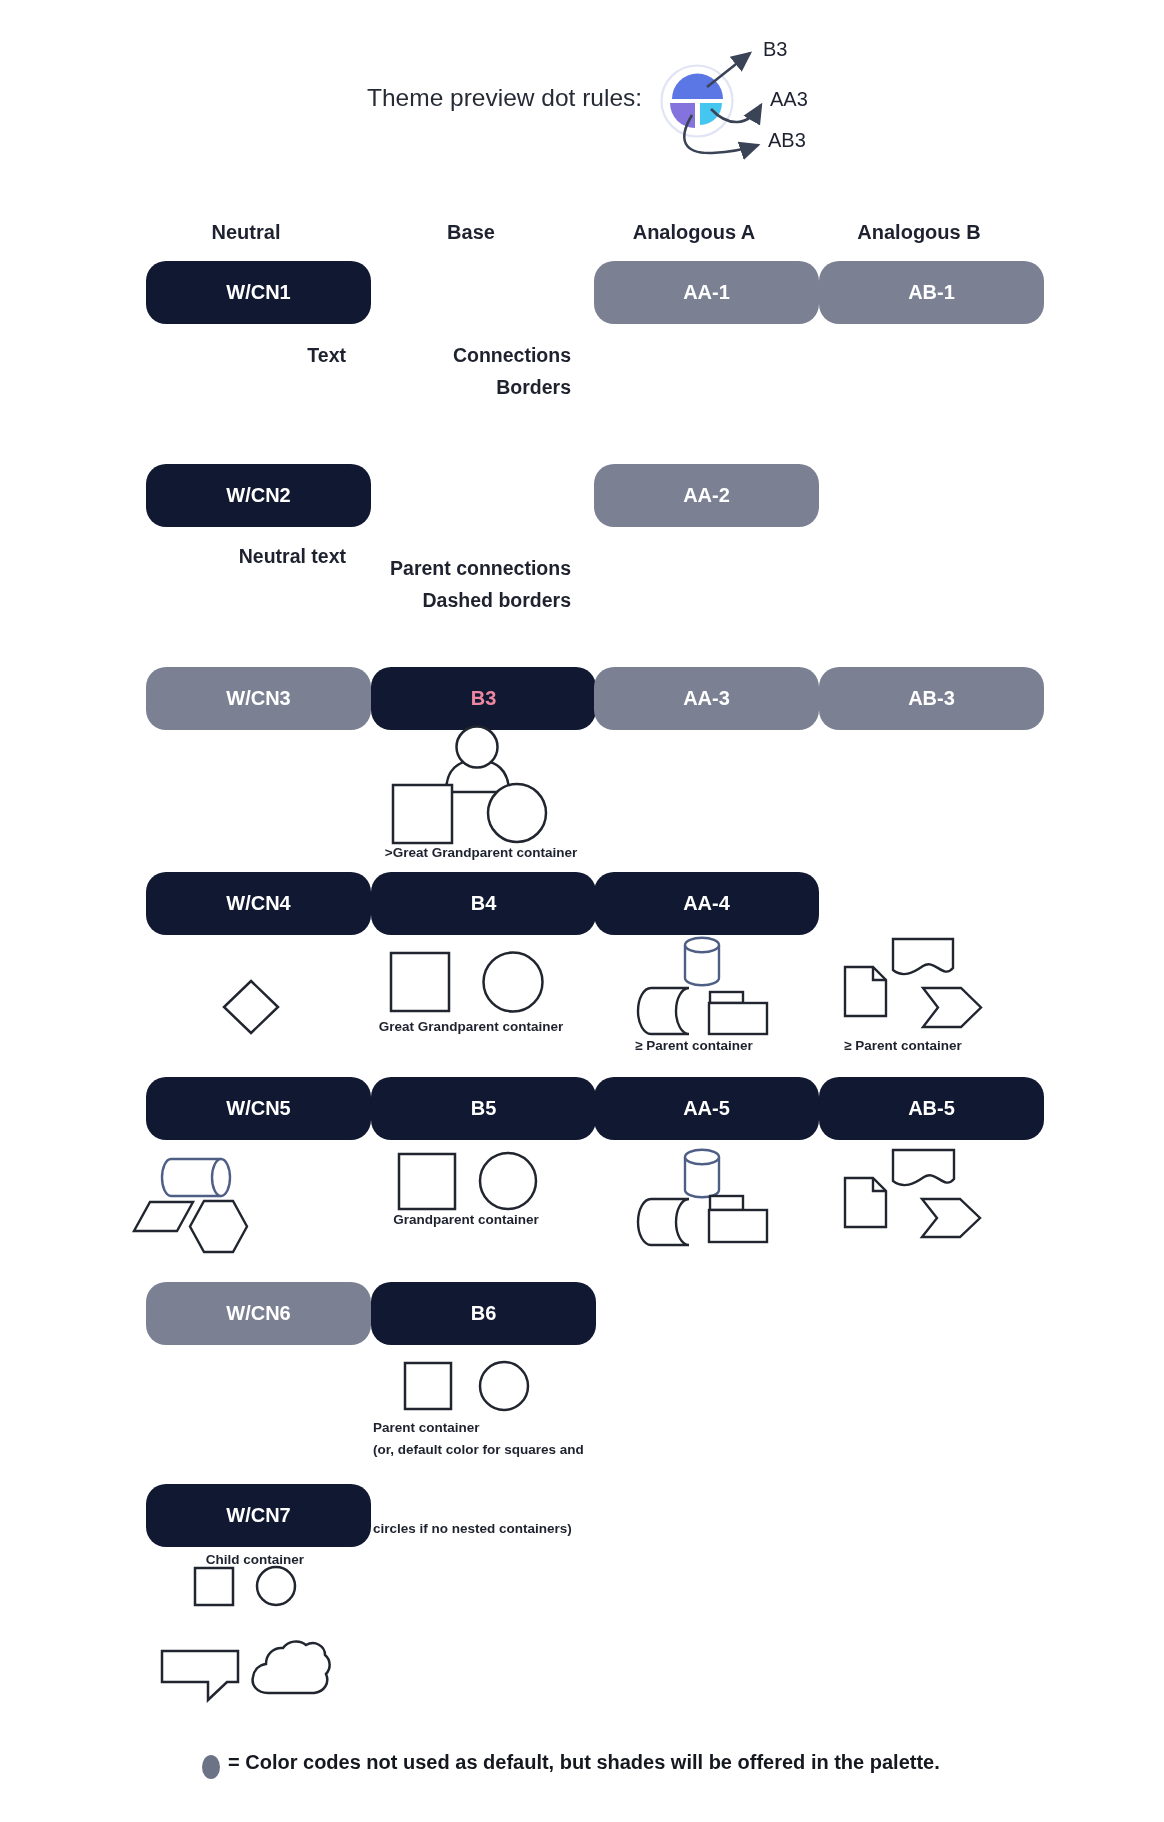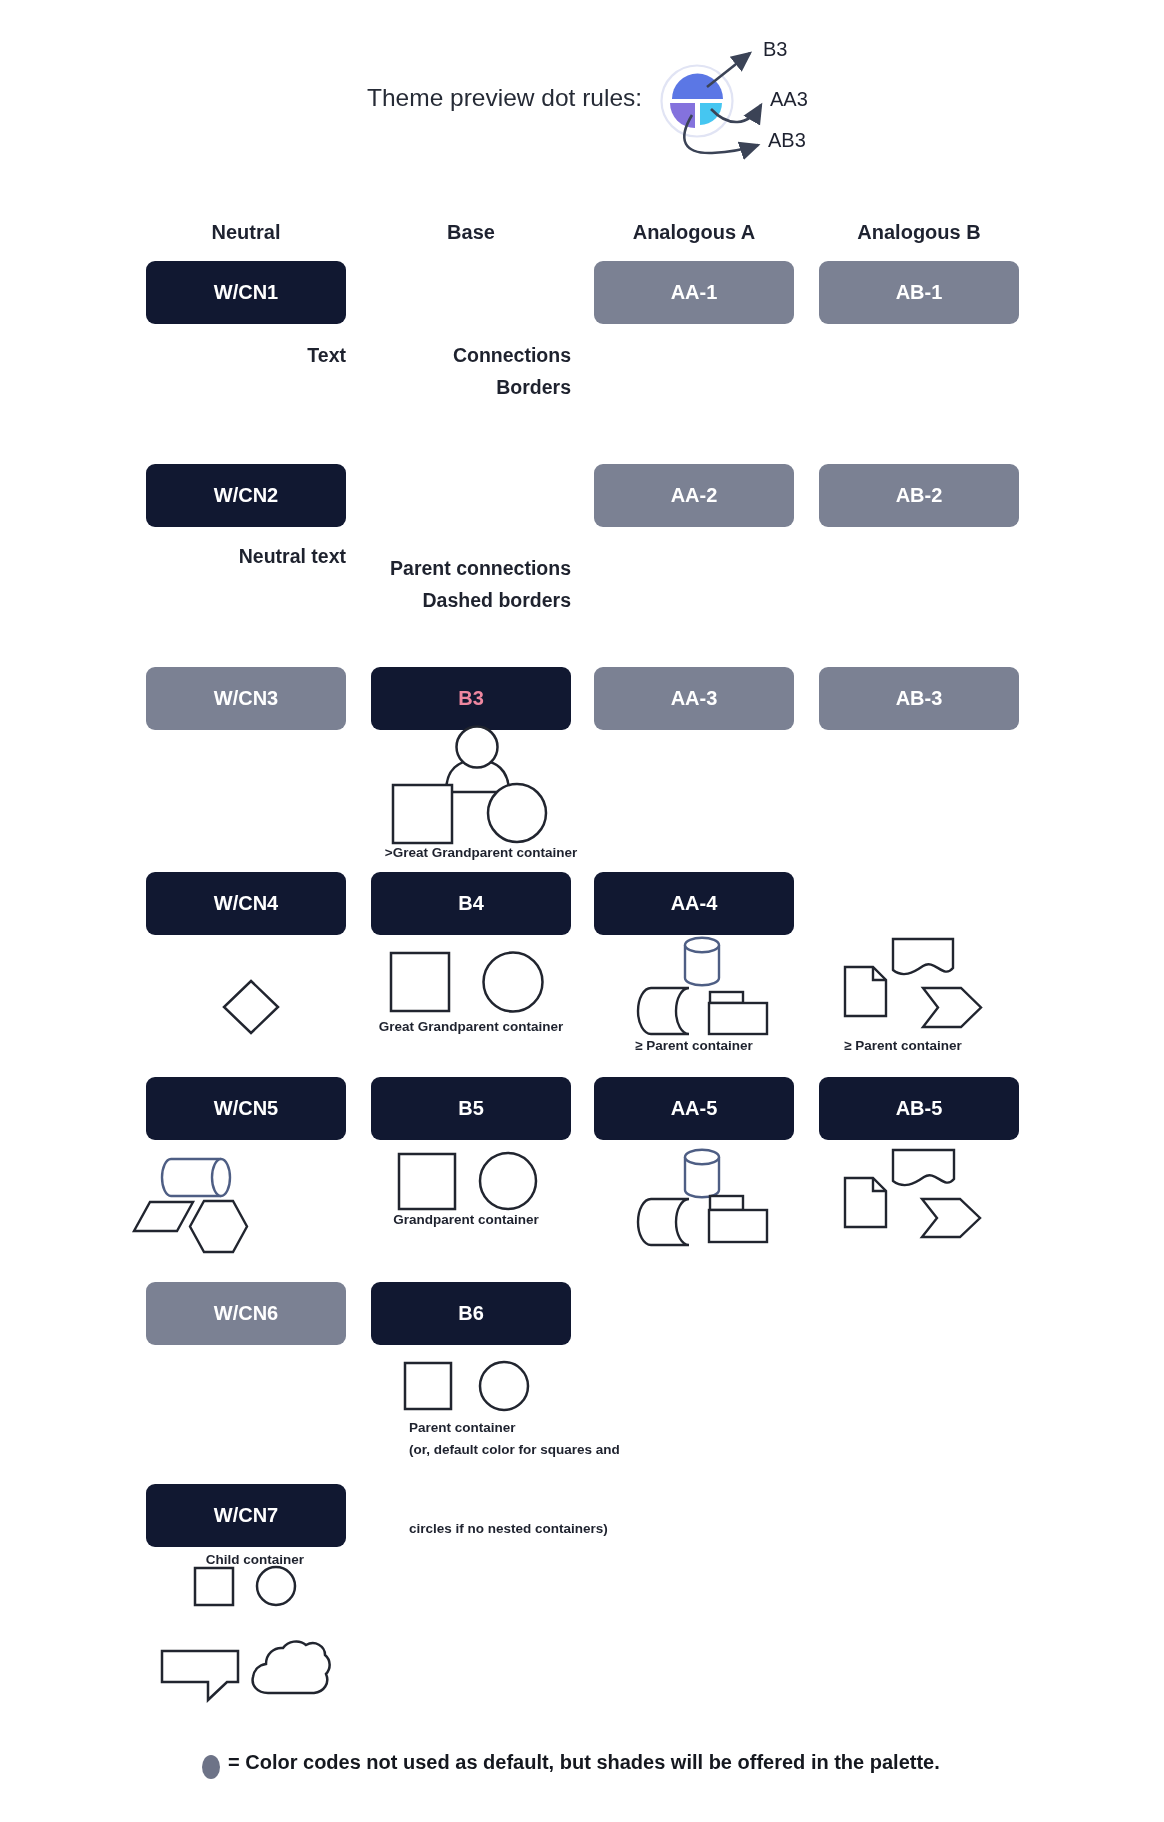--- a/index.html
+++ b/index.html
@@ -2,29 +2,29 @@
 <html><head>
 <meta charset="utf-8">
 <style>
   html,body{margin:0;padding:0;background:#ffffff;}
   #canvas{position:relative;width:1164px;height:1822px;background:#ffffff;overflow:hidden;
           font-family:"Liberation Sans","DejaVu Sans",sans-serif;color:#1b1f2a;}
   .abs{position:absolute;}
   .title{font-size:24.5px;font-weight:500;color:#262b36;white-space:nowrap;}
   .dotlabel{font-size:20px;font-weight:400;color:#1e2230;white-space:nowrap;}
   .colhead{width:200px;text-align:center;font-size:20px;font-weight:700;color:#1e2230;}
-  .swatch{width:200px;height:63px;border-radius:9px;display:flex;align-items:center;justify-content:center;
+  .swatch{width:225px;height:63px;border-radius:20px;display:flex;align-items:center;justify-content:center;
           font-size:20px;font-weight:700;color:#ffffff;text-align:right;}
   .dark{background:#111831;}
   .gray{background:#7b8193;}
   .pink span{color:#ee87a0;}
   .cap{font-size:19.5px;font-weight:700;color:#1e222e;width:200px;text-align:right;white-space:nowrap;}
   .cap.semi{font-weight:600;}
   .smallcap{font-size:13.5px;font-weight:700;color:#1e222e;text-align:center;white-space:nowrap;}
-  .smallcap.leftal{text-align:left;margin-left:36px;}
+  .smallcap.leftal{text-align:left;}
   .legendtext{font-size:20px;font-weight:700;color:#15181f;white-space:nowrap;}
   .legenddot{width:18px;height:24px;border-radius:50%;background:#6d7387;}
   svg.overlay{position:absolute;left:0;top:0;pointer-events:none;}
 </style>
 </head>
 <body>
 
 <div id="canvas">
 
   <div class="abs title" style="left:367px;top:84px">Theme preview dot rules:</div>
@@ -51,23 +51,20 @@
   <div class="abs cap" style="left:146px;top:344px">Text</div>
   <div class="abs cap" style="left:371px;top:344px">Connections</div>
   <div class="abs cap" style="left:371px;top:376px">Borders</div>
 
   <div class="abs swatch dark" style="left:146px;top:464px">
       <span>W/CN2</span>
     </div>
   <div class="abs swatch gray" style="left:594px;top:464px">
       <span>AA-2</span>
     </div>
-  <div class="abs swatch gray" style="left:819px;top:464px">
-      <span>AB-2</span>
-    </div>
 
   <div class="abs cap semi" style="left:146px;top:545px">Neutral text</div>
   <div class="abs cap" style="left:371px;top:557px">Parent connections</div>
   <div class="abs cap" style="left:371px;top:589px">Dashed borders</div>
 
   <div class="abs swatch gray" style="left:146px;top:667px">
       <span>W/CN3</span>
     </div>
   <div class="abs swatch dark pink" style="left:371px;top:667px">
       <span>B3</span>

